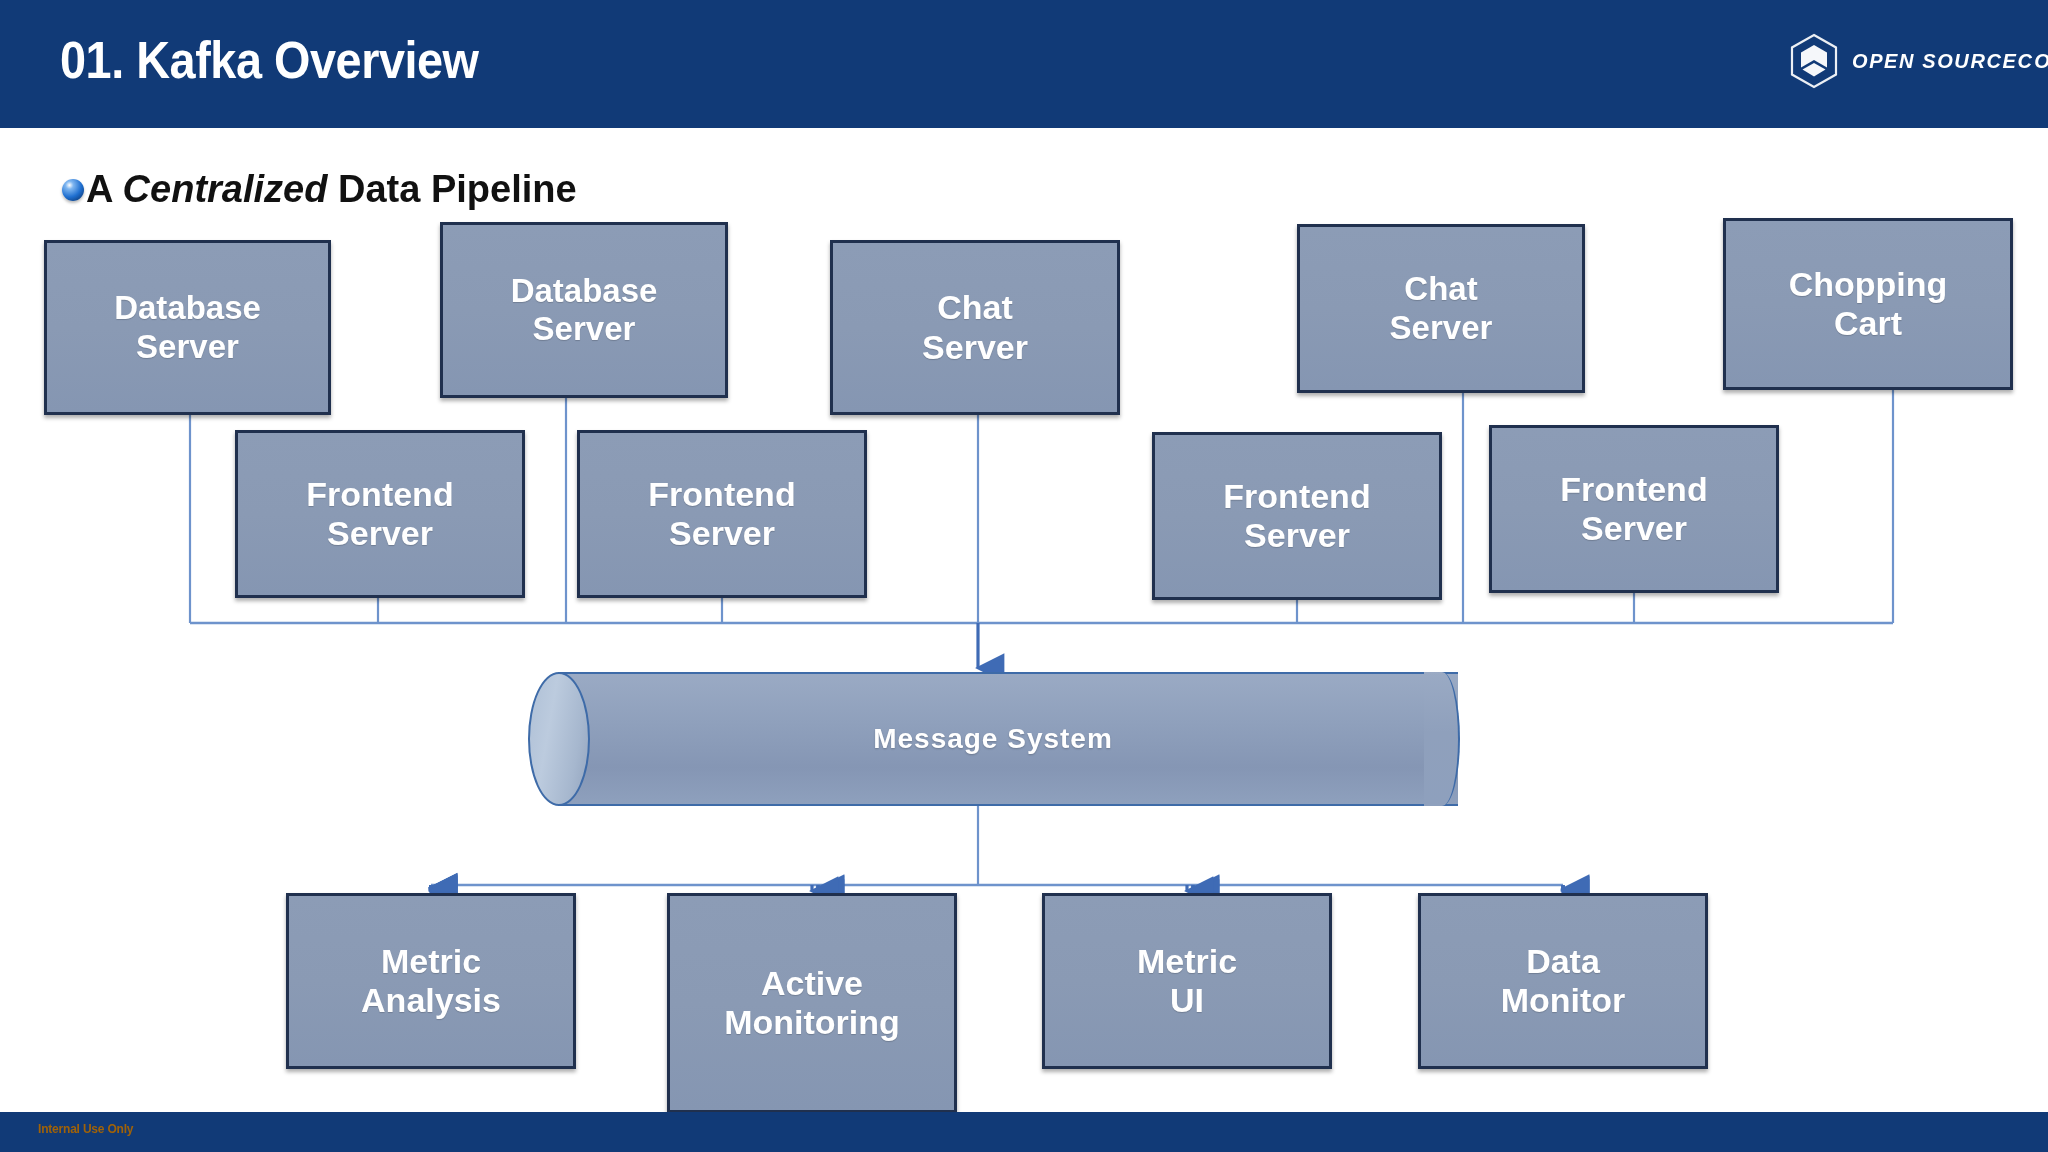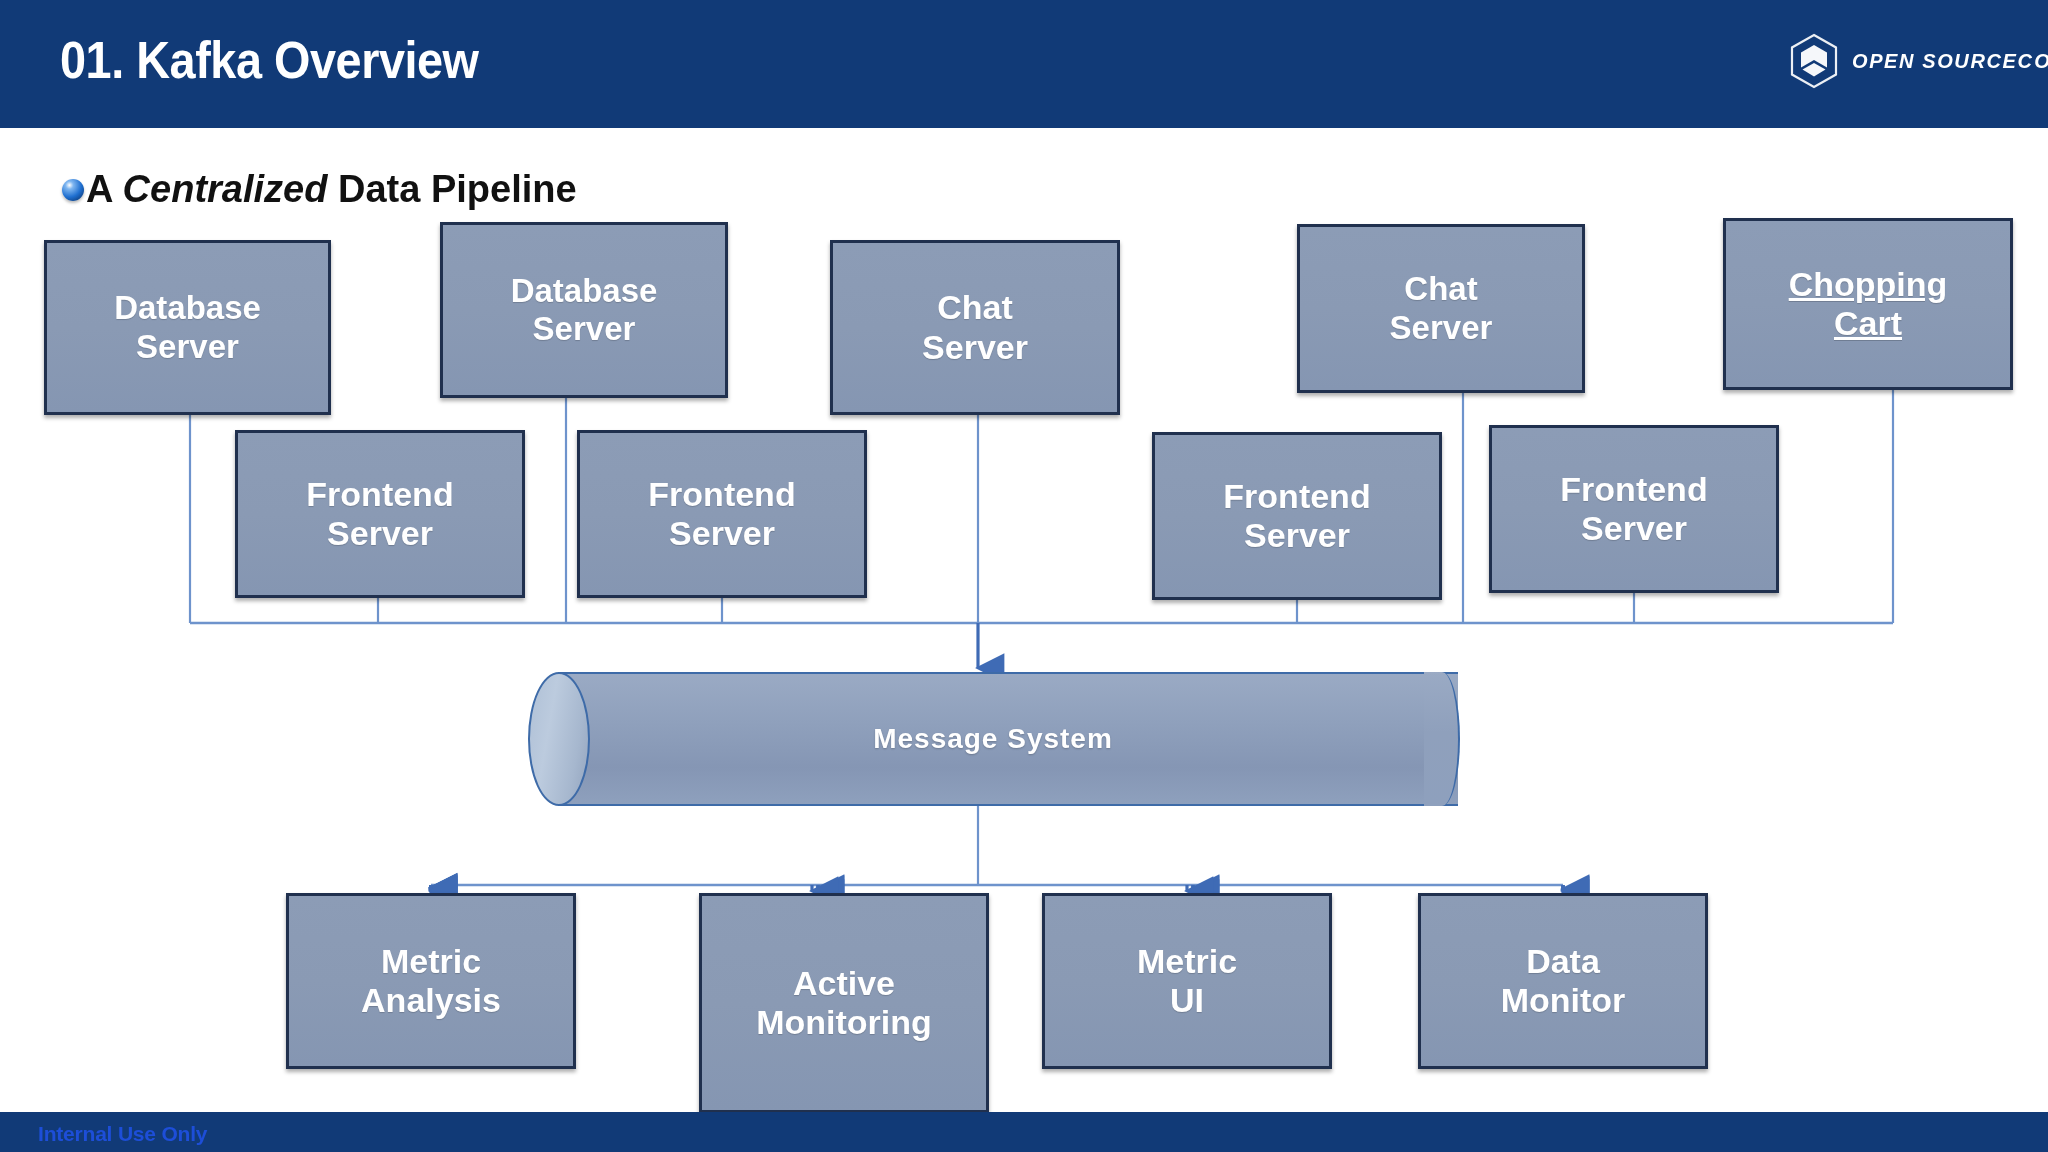--- a/index.html
+++ b/index.html
@@ -98,23 +98,23 @@
     position: absolute;
     left: 0; top: 1112px;
     width: 2048px;
     height: 40px;
     background: #113A77;
   }
   .footer-text {
     position: absolute;
     left: 38px;
     top: 1122px;
-    font-size: 21px;
-    font-weight: bold;
-    color: #1d4ed8;
+    font-size: 12px;
+    font-weight: bold;
+    color: #a16207;
     letter-spacing: -0.2px;
   }
 
   
   #diagram {
     position: absolute;
     left: 0; top: 0;
     width: 2048px;
     height: 1152px;
     pointer-events: none;
@@ -320,33 +320,33 @@
 
   <div id="nodes">
       <div class="node sm" style="left: 44px; top: 240px; width: 287px; height: 175px;">Database
 Server</div>
       <div class="node sm" style="left: 440px; top: 222px; width: 288px; height: 176px;">Database
 Server</div>
       <div class="node" style="left: 830px; top: 240px; width: 290px; height: 175px;">Chat
 Server</div>
       <div class="node sm" style="left: 1297px; top: 224px; width: 288px; height: 169px;">Chat
 Server</div>
-      <div class="node" style="left: 1723px; top: 218px; width: 290px; height: 172px; text-decoration: underline;">Chopping
+      <div class="node" style="left: 1723px; top: 218px; width: 290px; height: 172px;">Chopping
 Cart</div>
       <div class="node" style="left: 235px; top: 430px; width: 290px; height: 168px;">Frontend
 Server</div>
       <div class="node" style="left: 577px; top: 430px; width: 290px; height: 168px;">Frontend
 Server</div>
       <div class="node" style="left: 1152px; top: 432px; width: 290px; height: 168px;">Frontend
 Server</div>
       <div class="node" style="left: 1489px; top: 425px; width: 290px; height: 168px;">Frontend
 Server</div>
       <div class="node" style="left: 286px; top: 893px; width: 290px; height: 176px;">Metric
 Analysis</div>
-      <div class="node" style="left: 667px; top: 893px; width: 290px; height: 220px; margin-left: 32px;">Active
+      <div class="node" style="left: 667px; top: 893px; width: 290px; height: 220px;">Active
 Monitoring</div>
       <div class="node" style="left: 1042px; top: 893px; width: 290px; height: 176px;">Metric
 UI</div>
       <div class="node" style="left: 1418px; top: 893px; width: 290px; height: 176px;">Data
 Monitor</div>
     </div>
 
   <div class="footer-bar"></div>
   <div class="footer-text">Internal Use Only</div>
 

